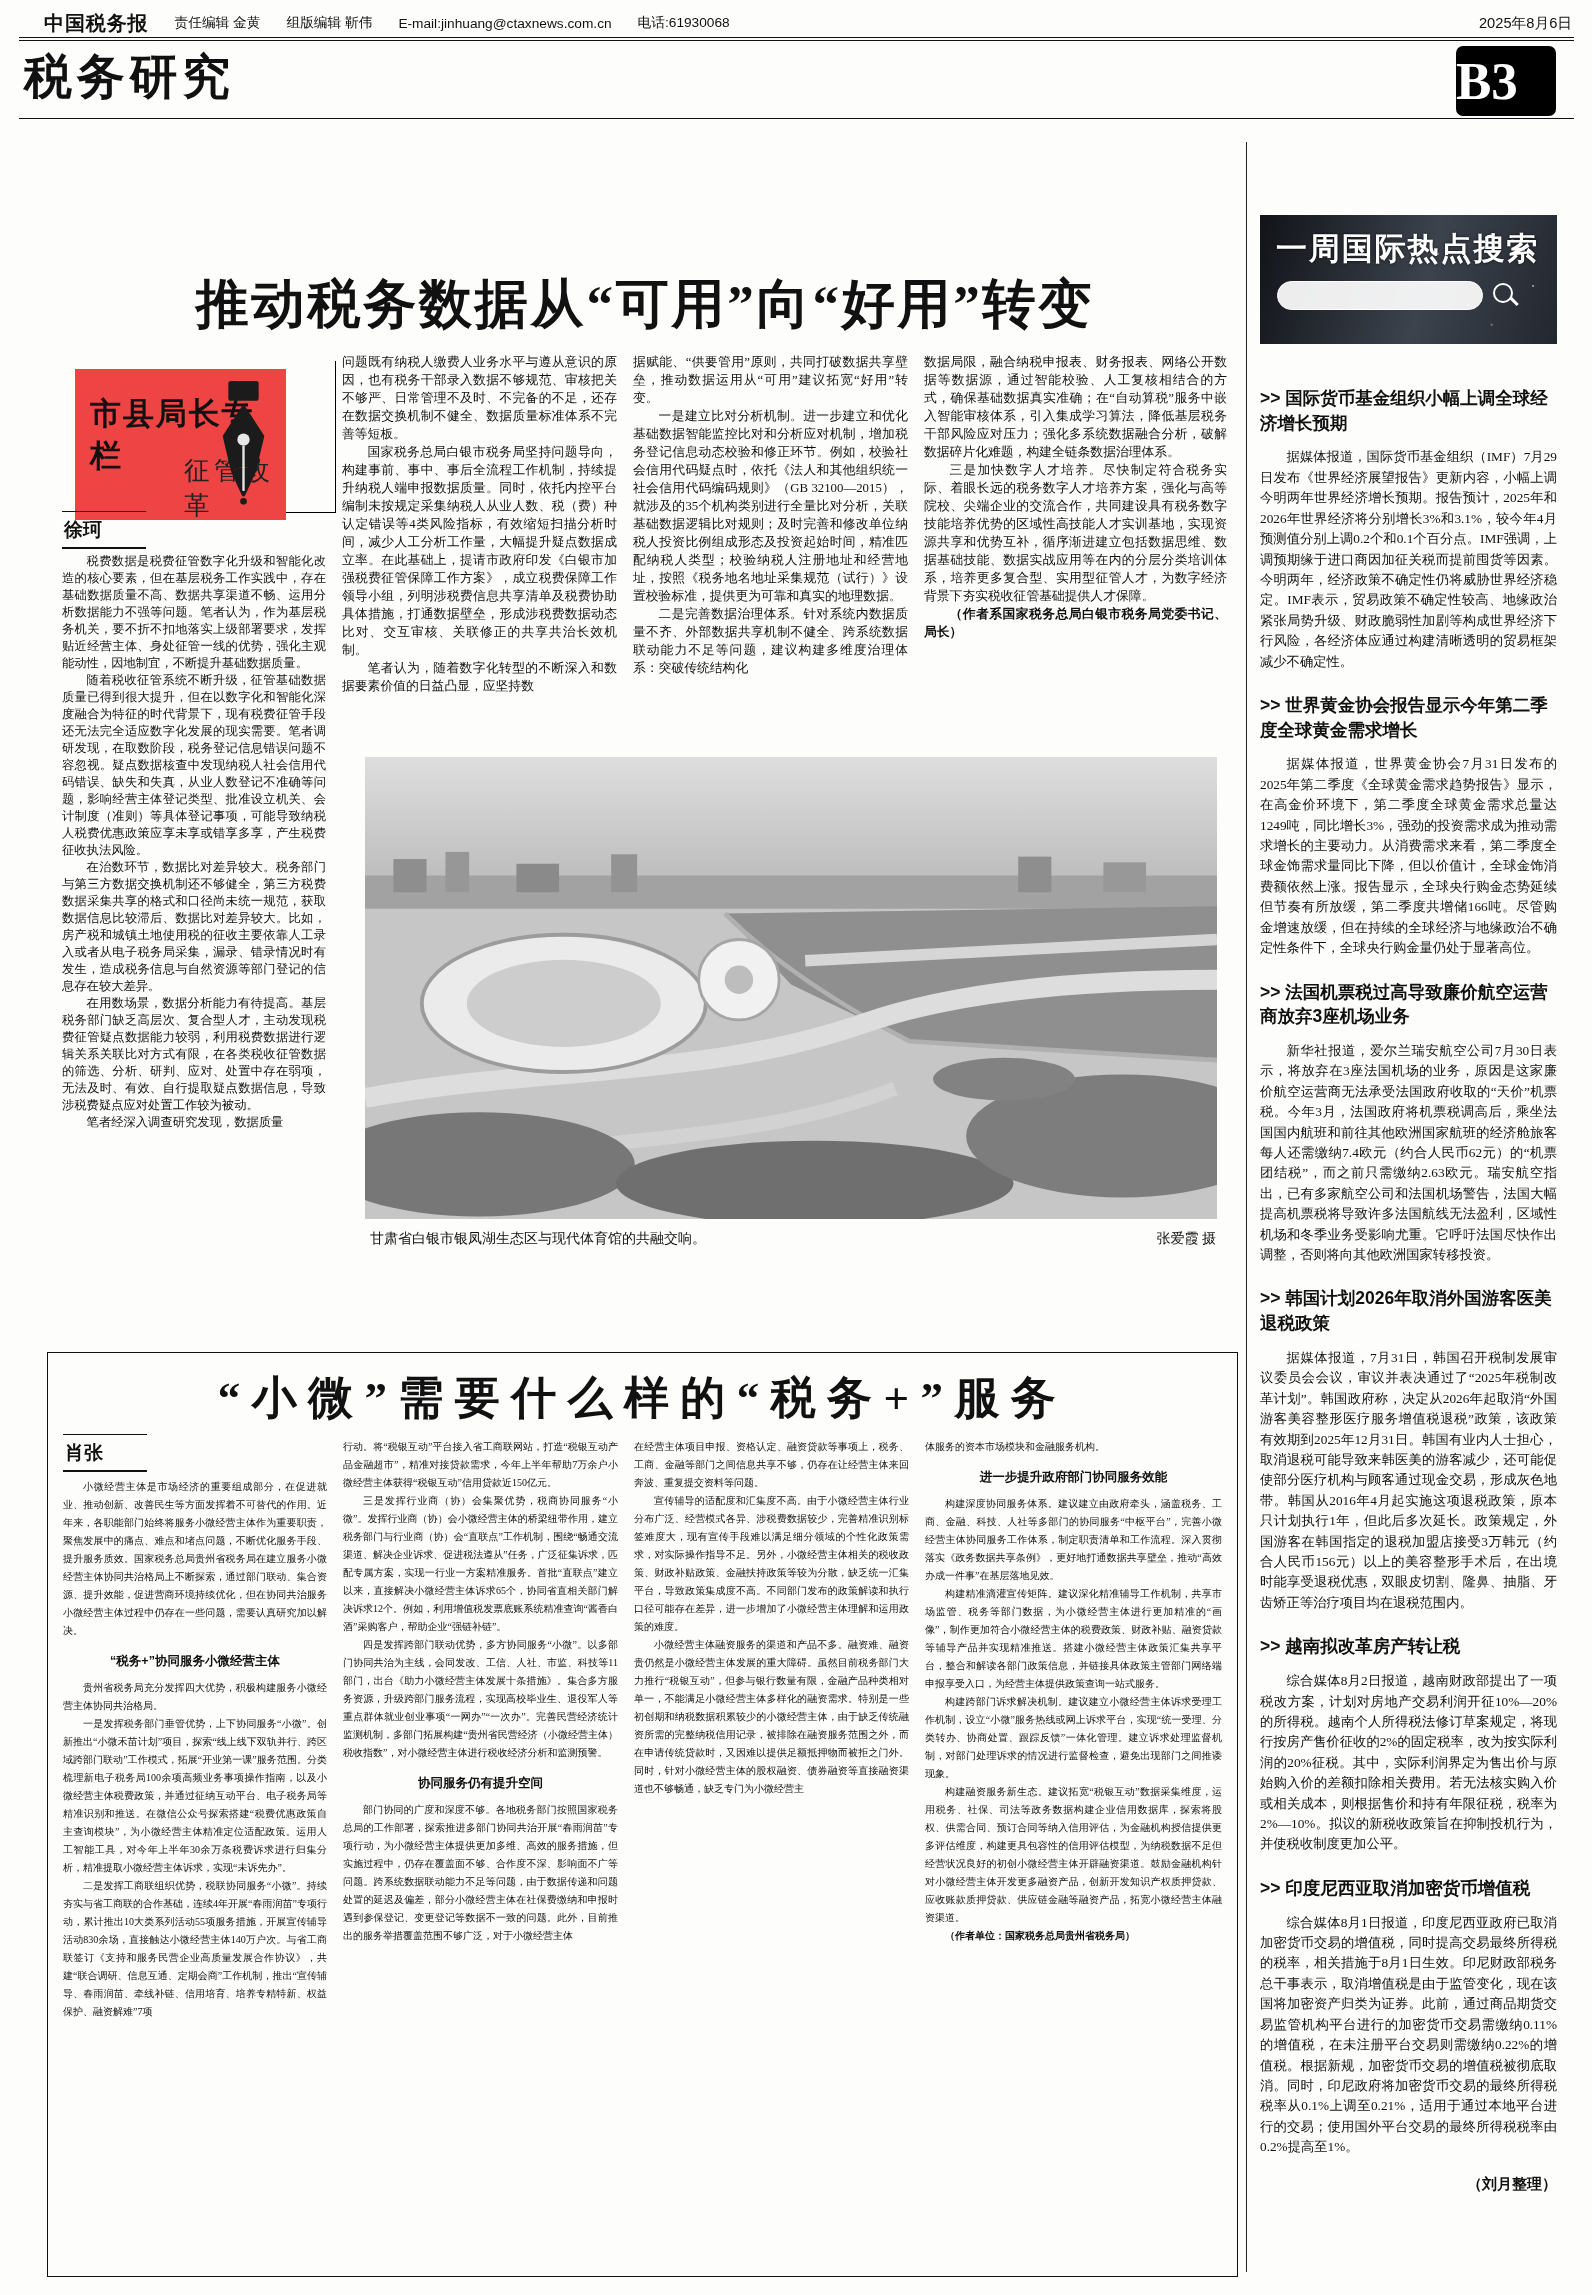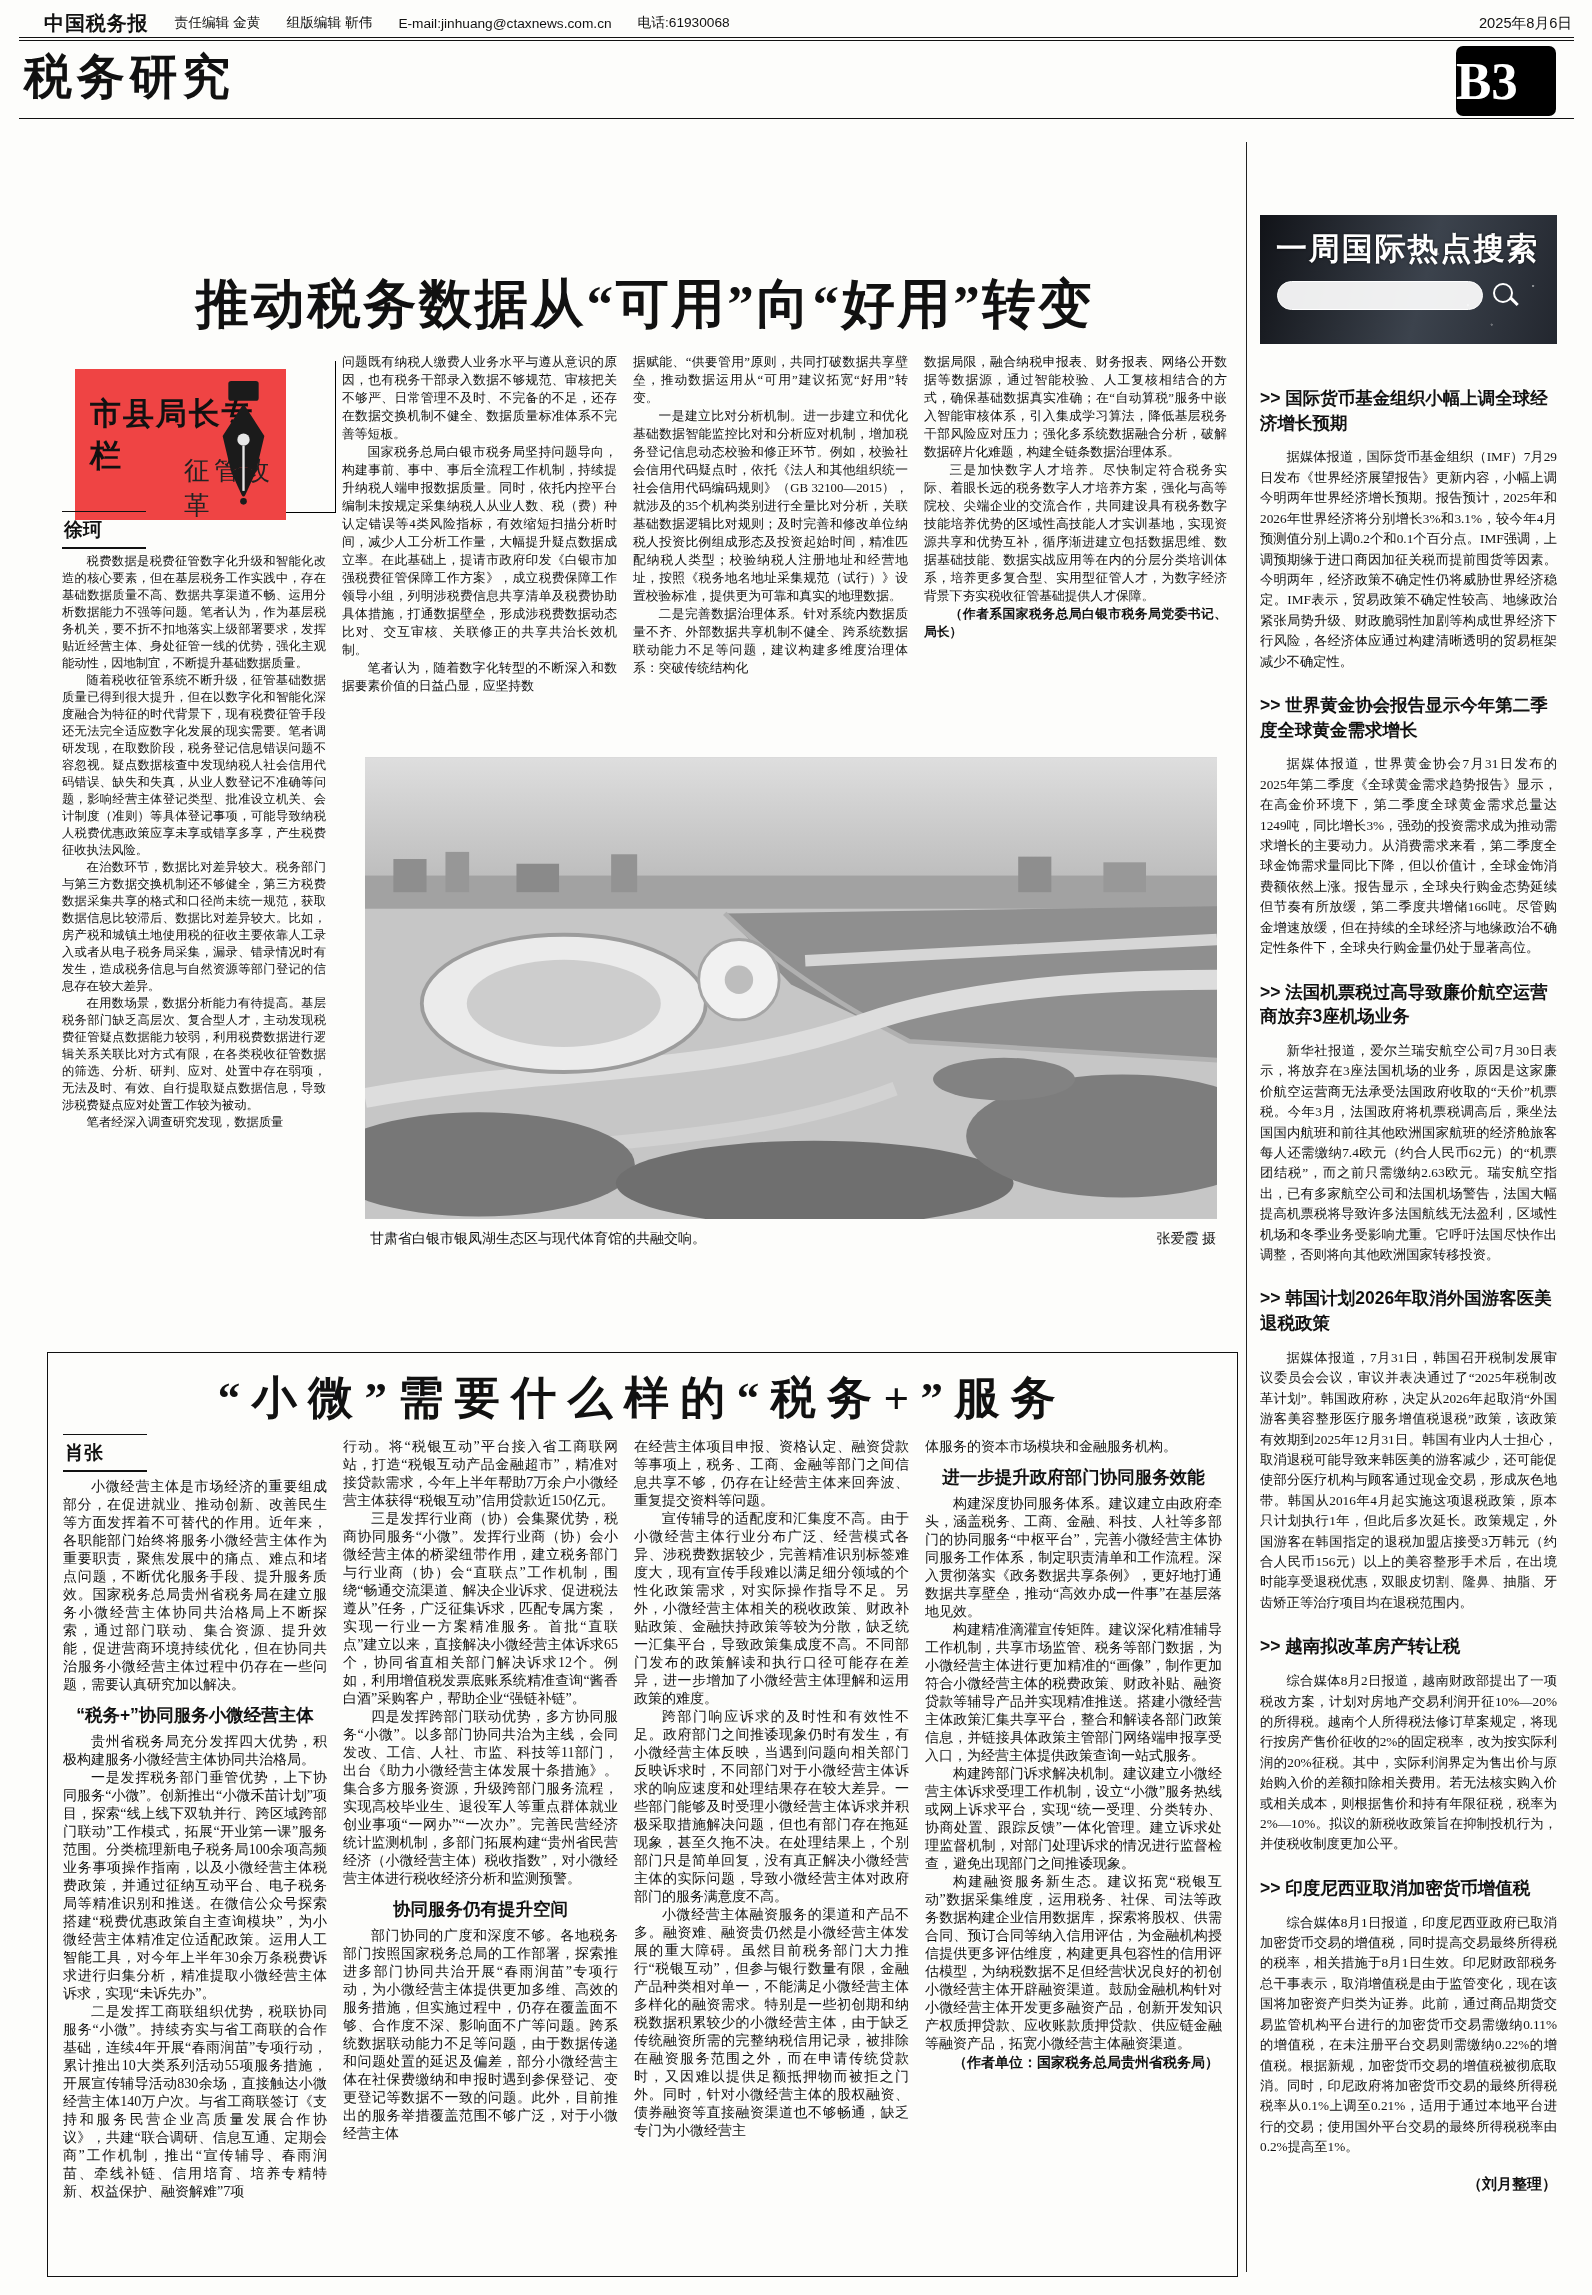--- a/index.html
+++ b/index.html
@@ -48,21 +48,21 @@
   .subhead{margin:12.3px 0 8.5px 0;text-align:center;text-indent:0;font-size:1.25em;
            font-family:"Liberation Sans",sans-serif;font-weight:bold;}
   
   #photo{position:absolute;left:365px;top:757px;width:852px;height:462px;background:#cfcfcf;}
   #caption{position:absolute;left:370px;top:1230px;width:846px;display:flex;justify-content:space-between;
            font-size:14px;}
   
   #a2-box{position:absolute;left:47px;top:1352px;width:1189px;height:923px;border:0.9px solid #111;}
   #a2-headline{position:absolute;top:1368px;left:62px;width:1161px;margin:0;text-align:center;
                font-size:45px;font-weight:bold;letter-spacing:11.4px;font-family:"Liberation Serif",serif;}
-  .a2col{font-size:14px;line-height:18px;}
+  .a2col{font-size:10px;line-height:18px;}
   #a2c1{left:63px;top:1478px;width:264px;height:748px;}
   #a2c2{left:343px;top:1438px;width:275px;height:786px;}
   #a2c3{left:634px;top:1438px;width:275px;height:786px;}
   #a2c4{left:925px;top:1438px;width:297px;height:786px;}
   
   #sb-banner{position:absolute;left:1260px;top:215px;width:297px;height:129px;
              background:
                radial-gradient(circle at 85% 20%,rgba(255,255,255,.5) 0 1.4px,transparent 1.9px),
                radial-gradient(circle at 70% 70%,rgba(255,255,255,.4) 0 0.9px,transparent 1.4px),
                radial-gradient(circle at 92% 55%,rgba(255,255,255,.45) 0 0.9px,transparent 1.4px),
@@ -197,21 +197,20 @@
   <div class="col a2col" id="a2c2">
       <p class="para noindent">行动。将“税银互动”平台接入省工商联网站，打造“税银互动产品金融超市”，精准对接贷款需求，今年上半年帮助7万余户小微经营主体获得“税银互动”信用贷款近150亿元。</p>
       <p class="para">三是发挥行业商（协）会集聚优势，税商协同服务“小微”。发挥行业商（协）会小微经营主体的桥梁纽带作用，建立税务部门与行业商（协）会“直联点”工作机制，围绕“畅通交流渠道、解决企业诉求、促进税法遵从”任务，广泛征集诉求，匹配专属方案，实现一行业一方案精准服务。首批“直联点”建立以来，直接解决小微经营主体诉求65个，协同省直相关部门解决诉求12个。例如，利用增值税发票底账系统精准查询“酱香白酒”采购客户，帮助企业“强链补链”。</p>
       <p class="para">四是发挥跨部门联动优势，多方协同服务“小微”。以多部门协同共治为主线，会同发改、工信、人社、市监、科技等11部门，出台《助力小微经营主体发展十条措施》。集合多方服务资源，升级跨部门服务流程，实现高校毕业生、退役军人等重点群体就业创业事项“一网办”“一次办”。完善民营经济统计监测机制，多部门拓展构建“贵州省民营经济（小微经营主体）税收指数”，对小微经营主体进行税收经济分析和监测预警。</p>
       <h3 class="subhead">协同服务仍有提升空间</h3>
       <p class="para">部门协同的广度和深度不够。各地税务部门按照国家税务总局的工作部署，探索推进多部门协同共治开展“春雨润苗”专项行动，为小微经营主体提供更加多维、高效的服务措施，但实施过程中，仍存在覆盖面不够、合作度不深、影响面不广等问题。跨系统数据联动能力不足等问题，由于数据传递和问题处置的延迟及偏差，部分小微经营主体在社保费缴纳和申报时遇到参保登记、变更登记等数据不一致的问题。此外，目前推出的服务举措覆盖范围不够广泛，对于小微经营主体</p>
     </div>
   <div class="col a2col" id="a2c3">
       <p class="para noindent">在经营主体项目申报、资格认定、融资贷款等事项上，税务、工商、金融等部门之间信息共享不够，仍存在让经营主体来回奔波、重复提交资料等问题。</p>
       <p class="para">宣传辅导的适配度和汇集度不高。由于小微经营主体行业分布广泛、经营模式各异、涉税费数据较少，完善精准识别标签难度大，现有宣传手段难以满足细分领域的个性化政策需求，对实际操作指导不足。另外，小微经营主体相关的税收政策、财政补贴政策、金融扶持政策等较为分散，缺乏统一汇集平台，导致政策集成度不高。不同部门发布的政策解读和执行口径可能存在差异，进一步增加了小微经营主体理解和运用政策的难度。</p>
-      <p class="para">跨部门响应诉求的及时性和有效性不足。政府部门之间推诿现象仍时有发生，有小微经营主体反映，当遇到问题向相关部门反映诉求时，不同部门对于小微经营主体诉求的响应速度和处理结果存在较大差异。一些部门能够及时受理小微经营主体诉求并积极采取措施解决问题，但也有部门存在拖延现象，甚至久拖不决。在处理结果上，个别部门只是简单回复，没有真正解决小微经营主体的实际问题，导致小微经营主体对政府部门的服务满意度不高。</p>
       <p class="para">小微经营主体融资服务的渠道和产品不多。融资难、融资贵仍然是小微经营主体发展的重大障碍。虽然目前税务部门大力推行“税银互动”，但参与银行数量有限，金融产品种类相对单一，不能满足小微经营主体多样化的融资需求。特别是一些初创期和纳税数据积累较少的小微经营主体，由于缺乏传统融资所需的完整纳税信用记录，被排除在融资服务范围之外，而在申请传统贷款时，又因难以提供足额抵押物而被拒之门外。同时，针对小微经营主体的股权融资、债券融资等直接融资渠道也不够畅通，缺乏专门为小微经营主</p>
     </div>
   <div class="col a2col" id="a2c4">
       <p class="para noindent">体服务的资本市场模块和金融服务机构。</p>
       <h3 class="subhead">进一步提升政府部门协同服务效能</h3>
       <p class="para">构建深度协同服务体系。建议建立由政府牵头，涵盖税务、工商、金融、科技、人社等多部门的协同服务“中枢平台”，完善小微经营主体协同服务工作体系，制定职责清单和工作流程。深入贯彻落实《政务数据共享条例》，更好地打通数据共享壁垒，推动“高效办成一件事”在基层落地见效。</p>
       <p class="para">构建精准滴灌宣传矩阵。建议深化精准辅导工作机制，共享市场监管、税务等部门数据，为小微经营主体进行更加精准的“画像”，制作更加符合小微经营主体的税费政策、财政补贴、融资贷款等辅导产品并实现精准推送。搭建小微经营主体政策汇集共享平台，整合和解读各部门政策信息，并链接具体政策主管部门网络端申报享受入口，为经营主体提供政策查询一站式服务。</p>
       <p class="para">构建跨部门诉求解决机制。建议建立小微经营主体诉求受理工作机制，设立“小微”服务热线或网上诉求平台，实现“统一受理、分类转办、协商处置、跟踪反馈”一体化管理。建立诉求处理监督机制，对部门处理诉求的情况进行监督检查，避免出现部门之间推诿现象。</p>
       <p class="para">构建融资服务新生态。建议拓宽“税银互动”数据采集维度，运用税务、社保、司法等政务数据构建企业信用数据库，探索将股权、供需合同、预订合同等纳入信用评估，为金融机构授信提供更多评估维度，构建更具包容性的信用评估模型，为纳税数据不足但经营状况良好的初创小微经营主体开辟融资渠道。鼓励金融机构针对小微经营主体开发更多融资产品，创新开发知识产权质押贷款、应收账款质押贷款、供应链金融等融资产品，拓宽小微经营主体融资渠道。</p>
       <p class="para attr">（作者单位：国家税务总局贵州省税务局）</p>

